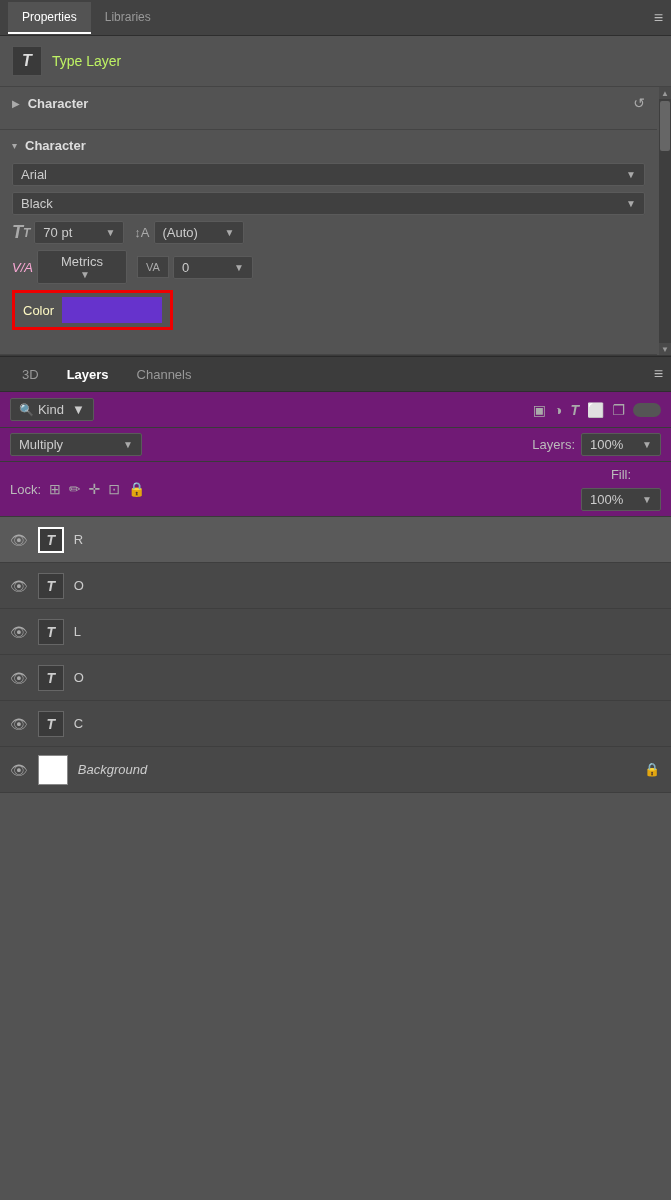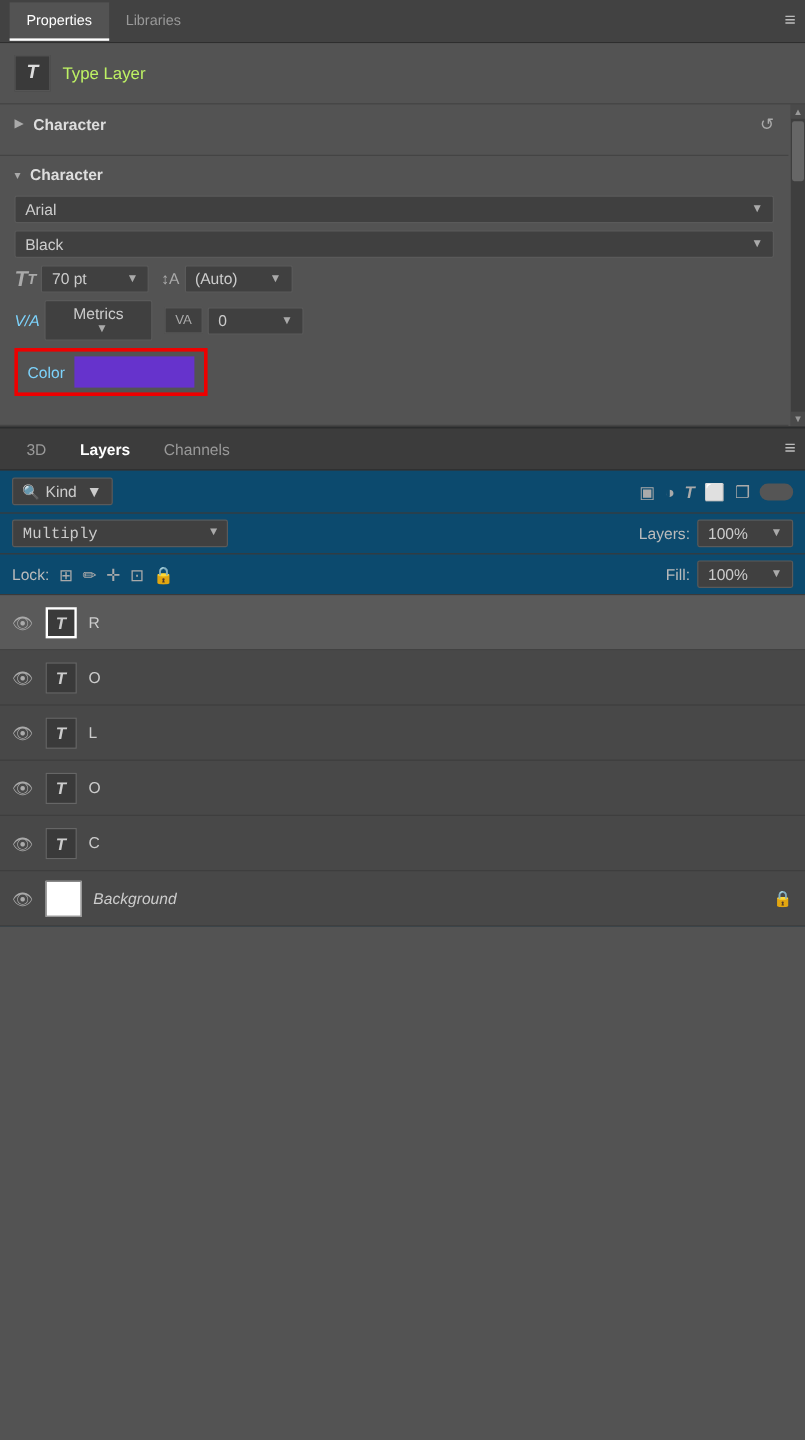--- a/index.html
+++ b/index.html
@@ -204,21 +204,21 @@
     }
 
     
     .color-row {
       display: flex;
       align-items: center;
       margin-top: 4px;
     }
     .color-label {
       font-size: 13px;
-      color: #7dd3fc;
+      color: #fef9c3;
       margin-right: 8px;
     }
     .color-swatch {
       width: 100px;
       height: 26px;
       background: #6633cc;
     }
     
     .color-highlight-box {
       border: 3px solid #e00;
@@ -226,21 +226,21 @@
       display: inline-flex;
       align-items: center;
       cursor: pointer;
     }
 
     
     .spacer { height: 16px; }
 
     
     .bottom-panel {
-      background: #0c4a6e;
+      background: #701a75;
     }
     .layers-tab-bar {
       display: flex;
       align-items: center;
       background: #3c3c3c;
       padding: 0 8px;
       height: 36px;
       border-bottom: 1px solid #2e2e2e;
       border-top: 1px solid #2a2a2a;
     }
@@ -294,22 +294,21 @@
 
     
     .blend-row {
       display: flex;
       align-items: center;
       padding: 5px 10px;
       gap: 10px;
       border-bottom: 1px solid #3a3a3a;
     }
     .blend-dropdown {
-      width: 180px;
-      font-family: Liberation Mono, monospace;
+      width: 132px;
     }
     .opacity-group {
       display: flex;
       align-items: center;
       gap: 6px;
       margin-left: auto;
     }
     .opacity-label {
       font-size: 13px;
       color: #bbb;
@@ -333,20 +332,21 @@
     .lock-icon {
       font-size: 14px;
       color: #aaa;
       cursor: pointer;
     }
     .fill-group {
       display: flex;
       align-items: center;
       gap: 6px;
       margin-left: auto;
+      flex-direction: column;
     }
     .fill-label {
       font-size: 13px;
       color: #bbb;
     }
     .fill-dropdown {
       width: 80px;
     }
 
     
@@ -508,21 +508,21 @@
           <span class="leading-icon" style="font-size:13px; color:#aaa;">↕A</span>
           <div class="dropdown leading-dropdown">
             <span>(Auto)</span>
             <span class="caret">▼</span>
           </div>
         </div>
       </div>
 
       <div class="tracking-row">
         <div class="tracking-group">
-          <span class="tracking-icon" style="font-size:13px; color:#7dd3fc; font-style:italic;">V/A</span>
+          <span class="tracking-icon" style="font-size:13px; color:#f9a8d4; font-style:italic;">V/A</span>
           <div class="dropdown tracking-dropdown">
             <span>Metrics</span>
             <span class="caret">▼</span>
           </div>
         </div>
         <div class="kern-group">
           <div class="kern-icon">
             <span>VA</span>
           </div>
           <div class="dropdown kern-dropdown">

